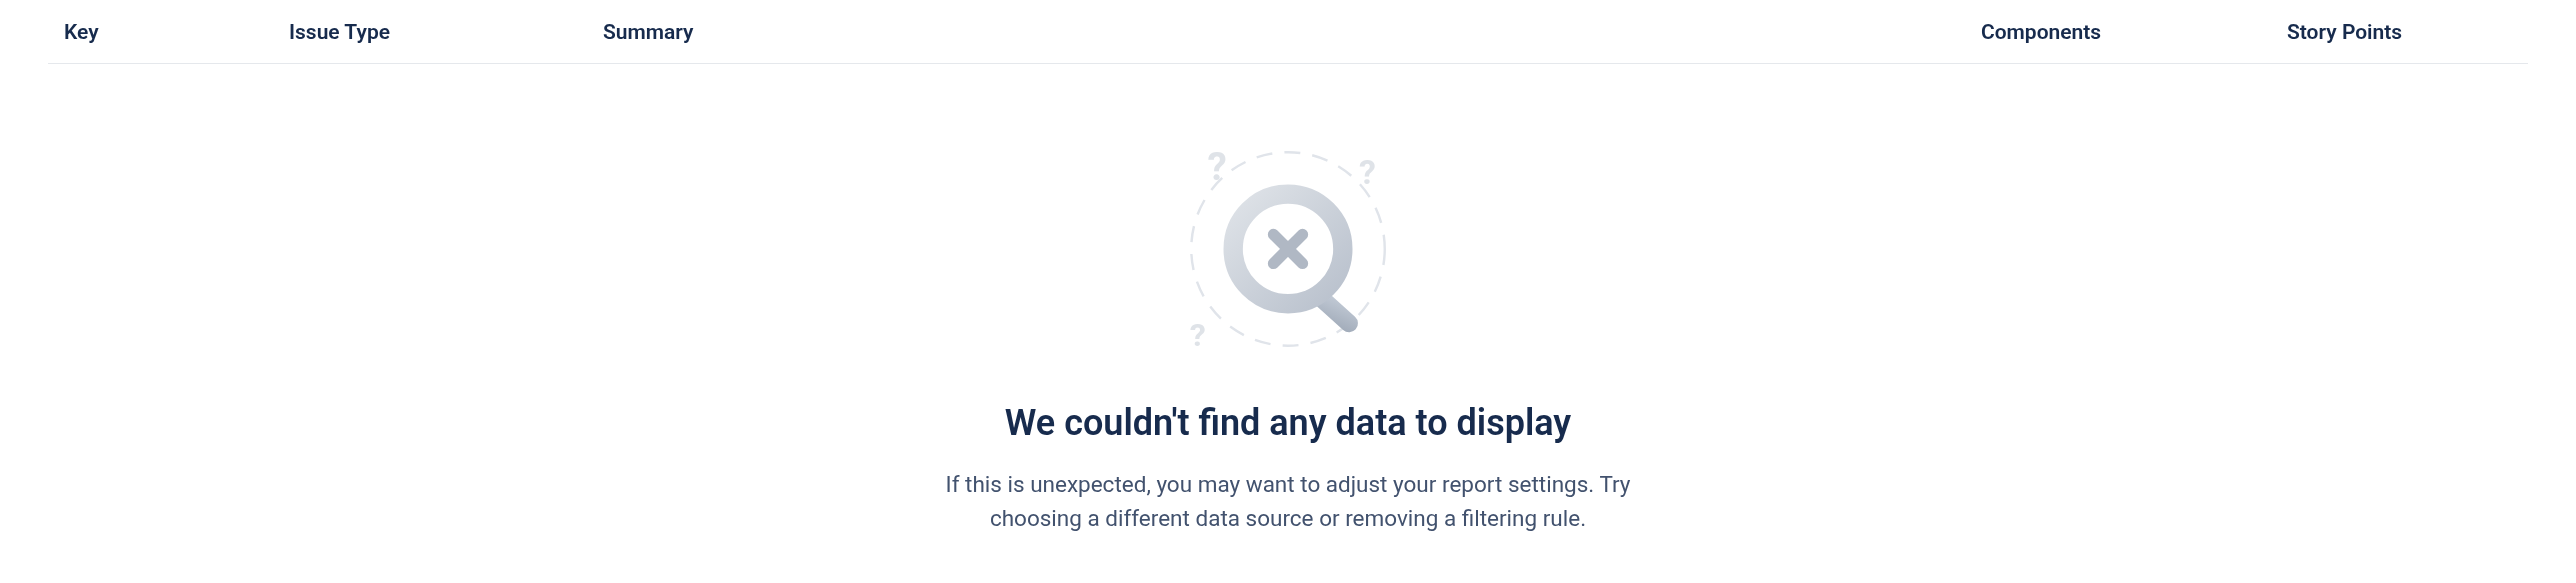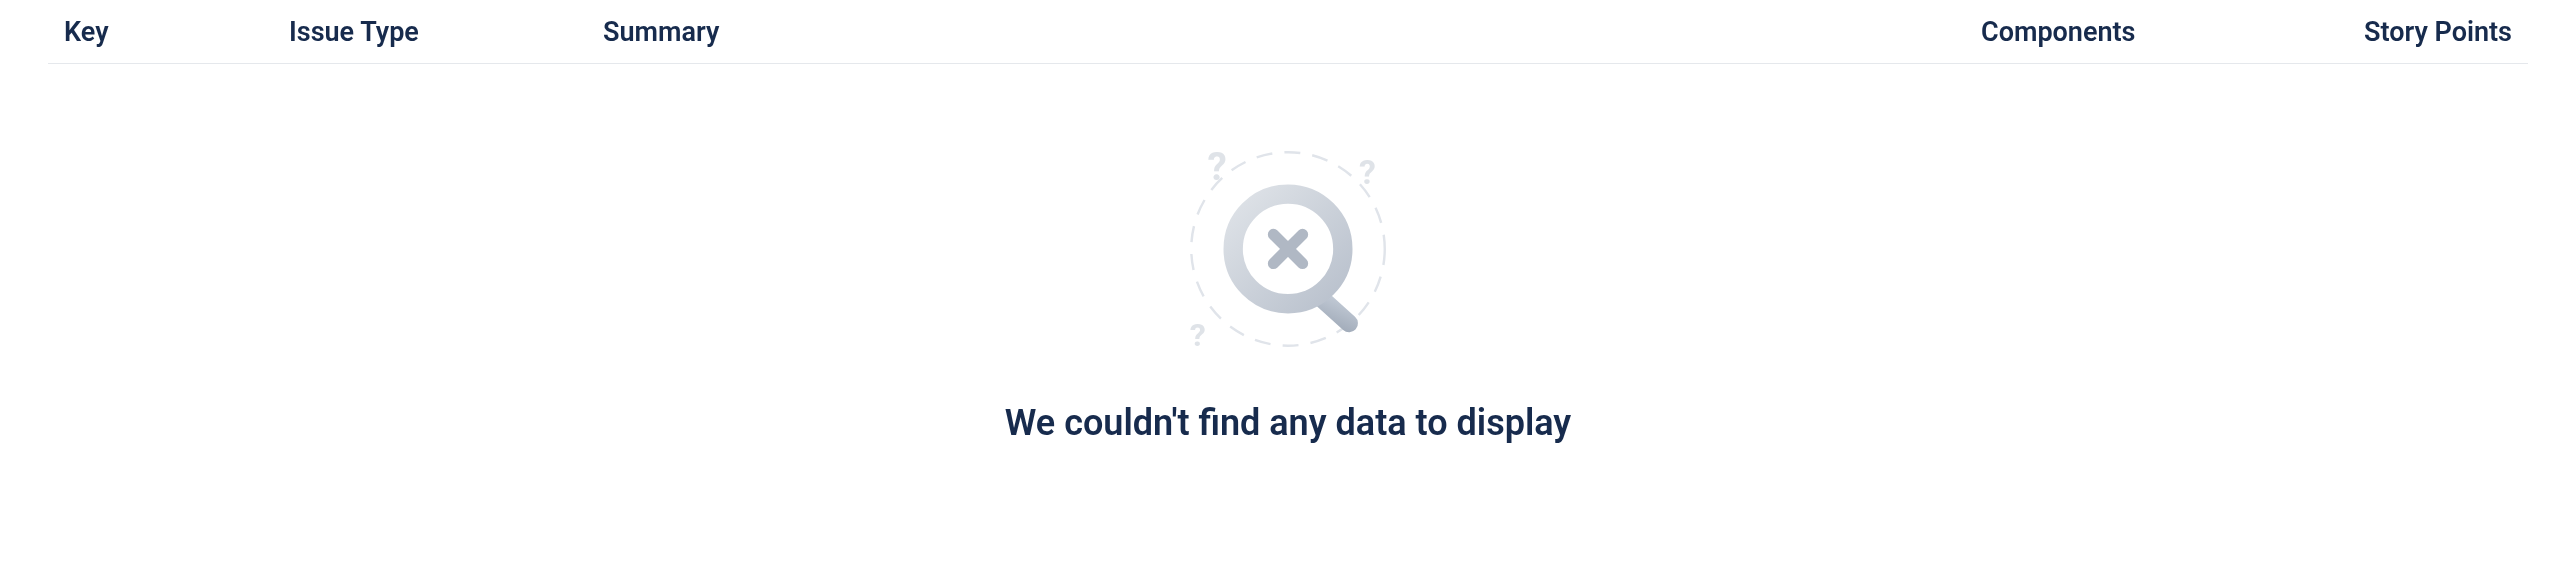--- a/index.html
+++ b/index.html
@@ -22,21 +22,21 @@
     
     .table-header {
       display: flex;
       align-items: center;
       height: 64px;
       border-bottom: 1.6px solid #e5e8ec;
       padding: 0 16px;
     }
     
     .header-cell {
-      font-size: 27px;
+      font-size: 21px;
       font-weight: 600;
       color: #172b4d;
     }
     
     .col-key {
       width: 225px;
     }
     
     .col-issue-type {
       width: 314px;
@@ -49,21 +49,21 @@
     .col-summary {
       flex: 1;
     }
     
     .col-priority {
       width: 394px;
     }
     
     .col-story-points {
       width: 225px;
-      text-align: right;
+      text-align: left;
     }
     
     .empty-state {
       display: flex;
       flex-direction: column;
       align-items: center;
       justify-content: center;
       padding-top: 72px;
     }
     
@@ -130,15 +130,16 @@
 
         <circle cx="160" cy="140" r="68" fill="none" stroke="url(#magGradient)" stroke-width="24"></circle>
 
         <g stroke="#b0b8c4" stroke-width="14" stroke-linecap="round">
           <line x1="142" y1="122" x2="178" y2="158"></line>
           <line x1="178" y1="122" x2="142" y2="158"></line>
         </g>
       </svg>
     </div>
     <h2 class="empty-heading">We couldn't find any data to display</h2>
+    <p class="empty-description">If this is unexpected, you may want to adjust your report settings. Try choosing a different data source or removing a filtering rule.</p>
   </div>
 </div>
 
 
 </body></html>

